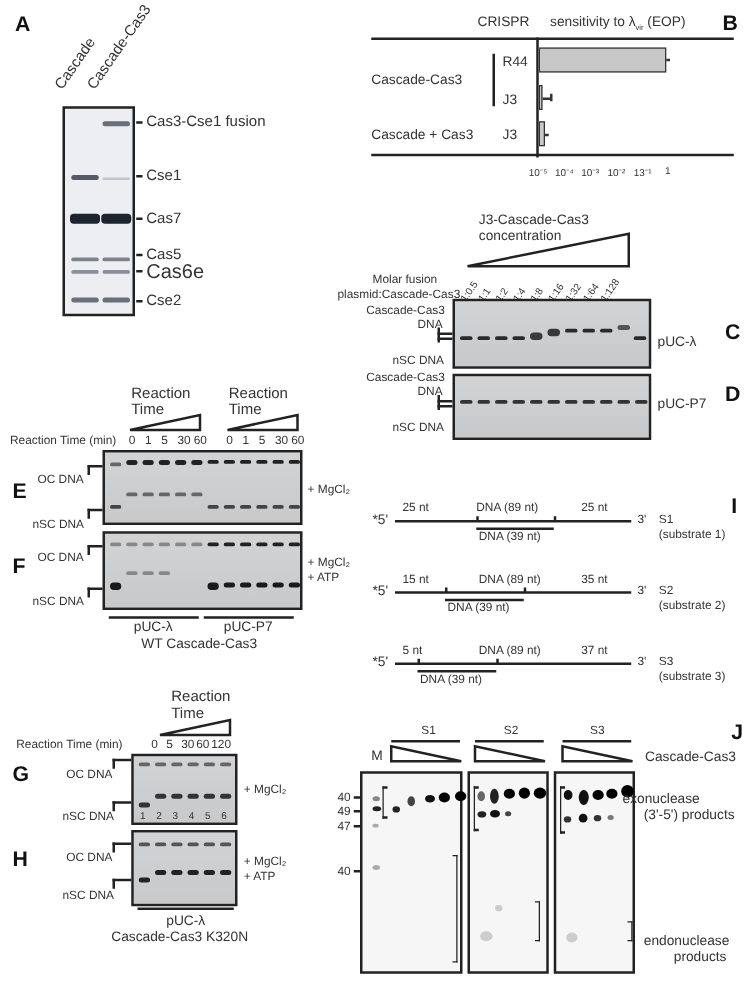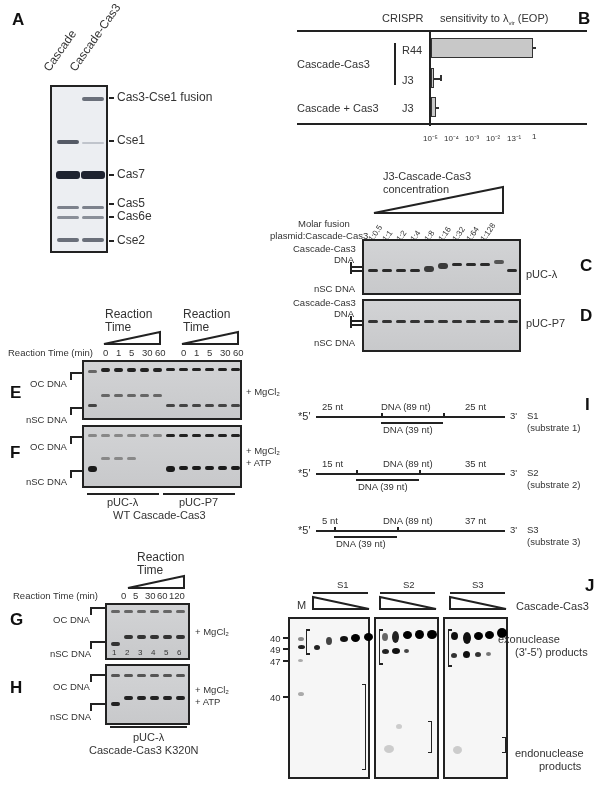--- a/index.html
+++ b/index.html
@@ -40,21 +40,21 @@
 </div>
 <div class="tick" style="left:109px;top:97px;width:5px;"></div>
 <div class="t" style="left:117px;top:90px;font-size:12px;">Cas3-Cse1 fusion</div>
 <div class="tick" style="left:109px;top:140px;width:5px;"></div>
 <div class="t" style="left:117px;top:133px;font-size:12px;">Cse1</div>
 <div class="tick" style="left:109px;top:174px;width:5px;"></div>
 <div class="t" style="left:117px;top:167px;font-size:12px;">Cas7</div>
 <div class="tick" style="left:109px;top:203px;width:5px;"></div>
 <div class="t" style="left:117px;top:196px;font-size:12px;">Cas5</div>
 <div class="tick" style="left:109px;top:216px;width:5px;"></div>
-<div class="t" style="left:117px;top:209px;font-size:12px;">Cas6e</div>
+<div class="t" style="left:117px;top:209px;font-size:16px;">Cas6e</div>
 <div class="tick" style="left:109px;top:240px;width:5px;"></div>
 <div class="t" style="left:117px;top:233px;font-size:12px;">Cse2</div>
 
 <div class="plabel" style="left:578px;top:9px;">B</div>
 <div class="t" style="left:382px;top:12px;">CRISPR</div>
 <div class="t" style="left:440px;top:12px;">
   <span>sensitivity to λ</span><sub style="font-size:6px;">vir</sub><span> (EOP)</span>
 </div>
 <div class="hline" style="left:297px;top:30px;width:290px;height:1.5px;"></div>
 <div class="hline" style="left:297px;top:123px;width:290px;height:1.5px;"></div>

